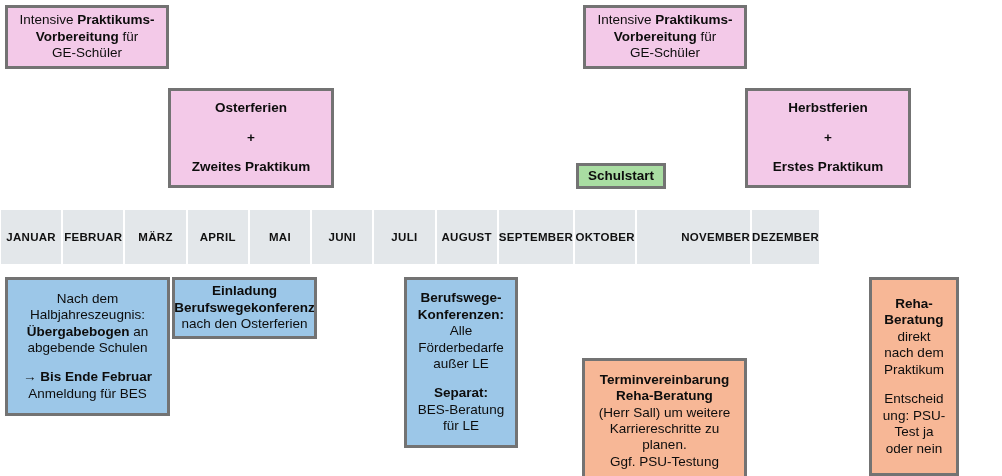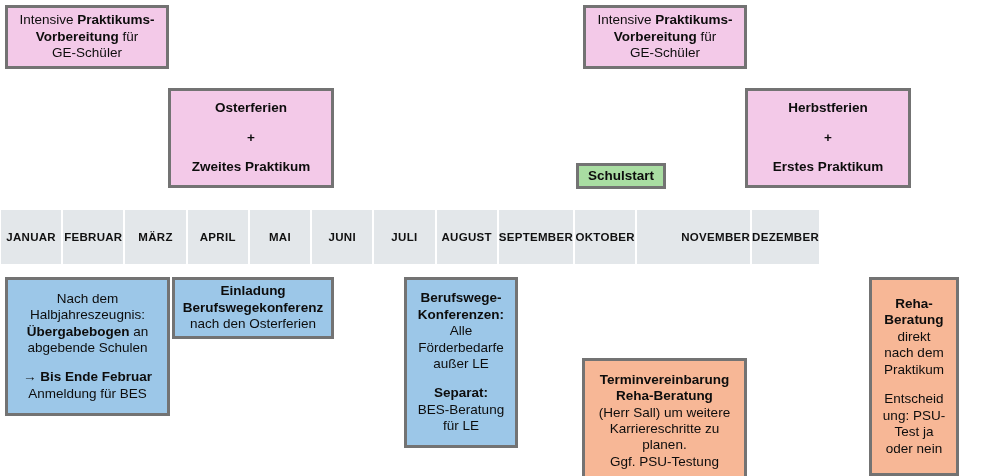--- a/index.html
+++ b/index.html
@@ -63,21 +63,21 @@
   .month-cell:last-child { margin-right: 0; }
 
   
   #box-pre-int-1 { left: 5px;   top: 5px;   width: 164px; height: 64px;  font-size: 13.5px; }
   #box-pre-int-2 { left: 583px; top: 5px;   width: 164px; height: 64px;  font-size: 13.5px; }
   #box-easter    { left: 168px; top: 88px;  width: 166px; height: 100px; font-size: 13.5px; }
   #box-autumn    { left: 745px; top: 88px;  width: 166px; height: 100px; font-size: 13.5px; }
   #box-schulstart{ left: 576px; top: 163px; width: 90px;  height: 26px;  font-size: 13.5px; }
 
   #box-halbjahr  { left: 5px;   top: 277px; width: 165px; height: 139px; font-size: 13.5px; }
-  #box-einladung { left: 172px; top: 277px; width: 162px; height: 62px;  font-size: 13.5px; }
+  #box-einladung { left: 172px; top: 277px; width: 145px; height: 62px;  font-size: 13.5px; }
   #box-bwk       { left: 404px; top: 277px; width: 114px; height: 171px; font-size: 13.5px; }
   #box-termin    { left: 582px; top: 350px; width: 165px; height: 126px; font-size: 13.5px; margin-top: 8px; }
   #box-reha      { left: 869px; top: 277px; width: 90px;  height: 199px; font-size: 13.5px; }
 </style>
 </head>
 <body>
 
 <div id="canvas">
 
   <div class="box pink" id="box-pre-int-1">

